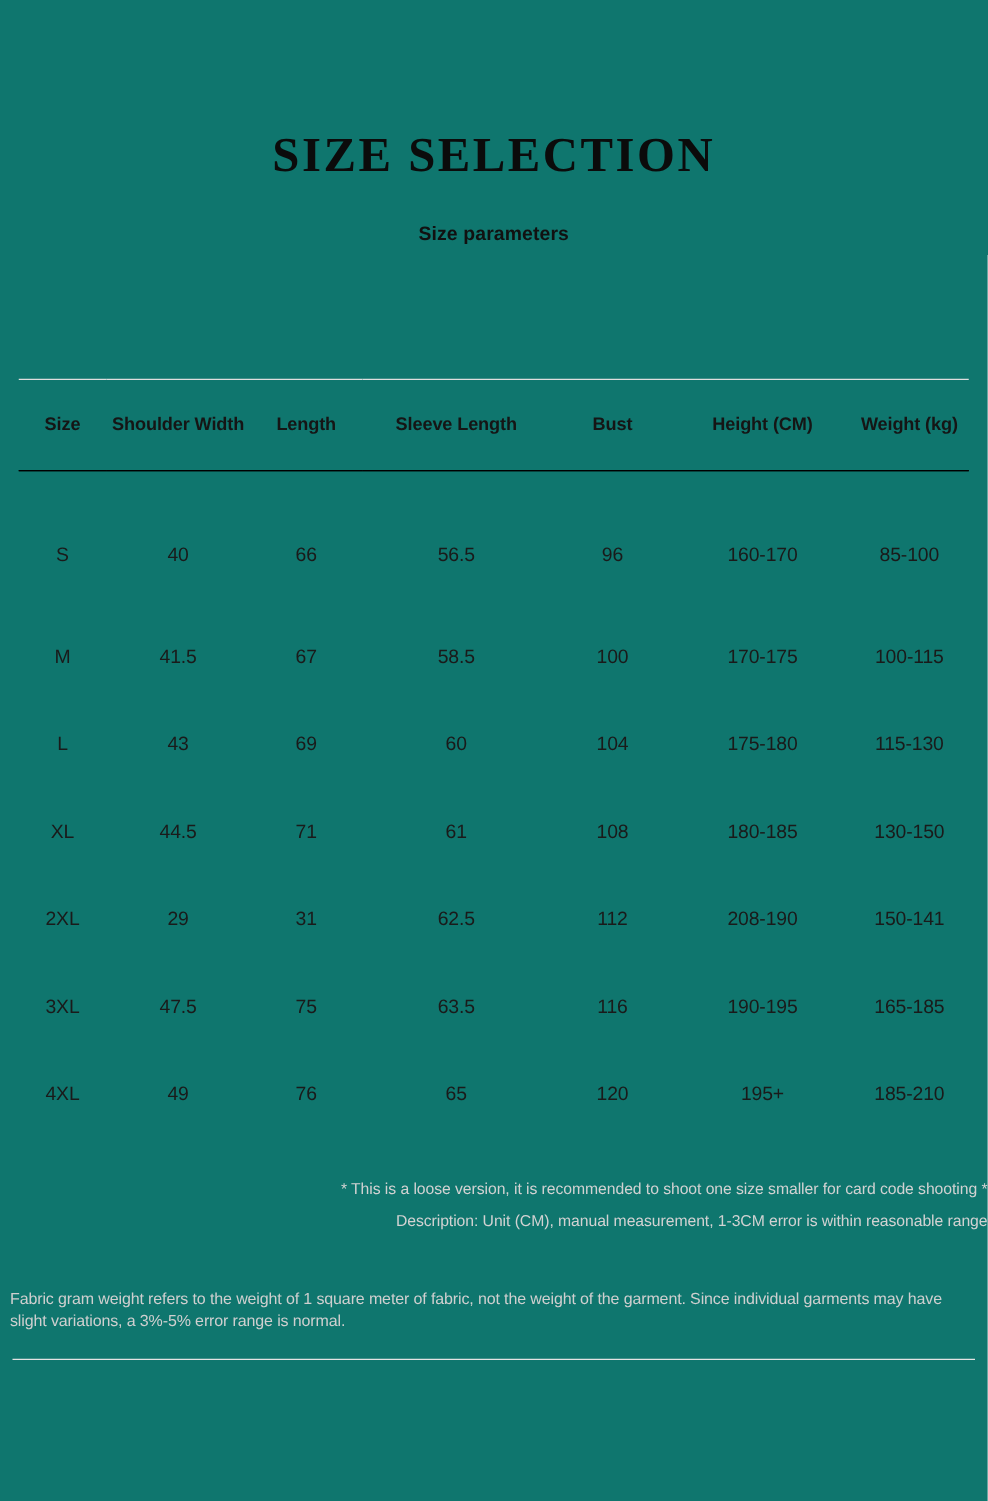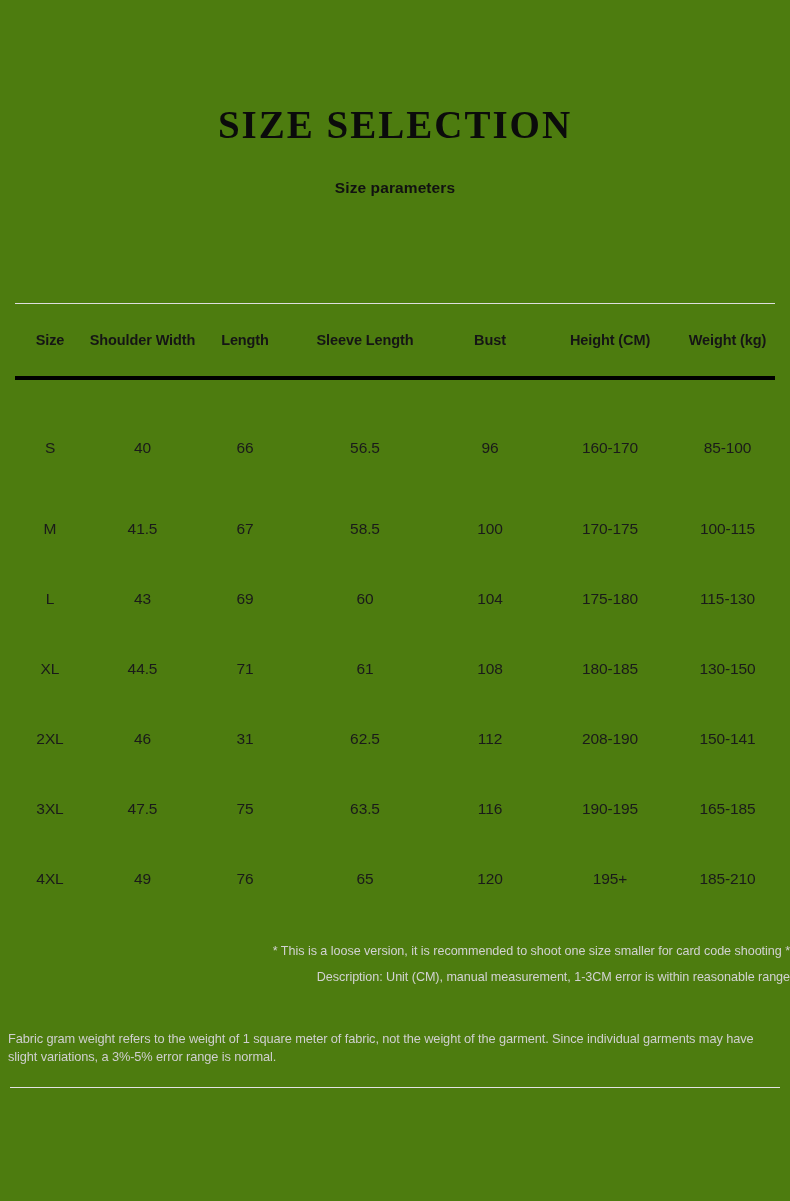--- a/index.html
+++ b/index.html
@@ -12,21 +12,21 @@
     height: 1201px;
     position: relative;
     overflow: hidden;
     font-family: "Liberation Sans", sans-serif;
     -webkit-font-smoothing: antialiased;
   }
 
   .page {
     position: absolute;
     inset: 0;
-    background: #4d7c0f;
+    background: #0f766e;
   }
 
   
   .title {
     position: absolute;
     top: 100px;
     left: 0;
     width: 790px;
     text-align: center;
     font-family: "Liberation Serif", "DejaVu Serif", serif;
@@ -57,21 +57,21 @@
     position: absolute;
     top: 303px;
     left: 15px;
     width: 760px;
     border-collapse: collapse;
     table-layout: fixed;
   }
 
   .size-table thead th {
     border-top: 1px solid #dedede;
-    border-bottom: 4px solid #000000;
+    border-bottom: 1px solid #000000;
     height: 72px;
     padding: 0 2px;
     vertical-align: middle;
     text-align: center;
     font-family: "Liberation Sans", sans-serif;
     font-size: 14.5px;
     font-weight: 700;
     color: #151515;
     line-height: 19px;
     letter-spacing: -0.1px;
@@ -213,21 +213,21 @@
         <td>XL</td>
         <td>44.5</td>
         <td>71</td>
         <td>61</td>
         <td>108</td>
         <td>180-185</td>
         <td>130-150</td>
       </tr>
       <tr>
         <td>2XL</td>
-        <td>46</td>
+        <td>29</td>
         <td>31</td>
         <td>62.5</td>
         <td>112</td>
         <td>208-190</td>
         <td>150-141</td>
       </tr>
       <tr>
         <td>3XL</td>
         <td>47.5</td>
         <td>75</td>

